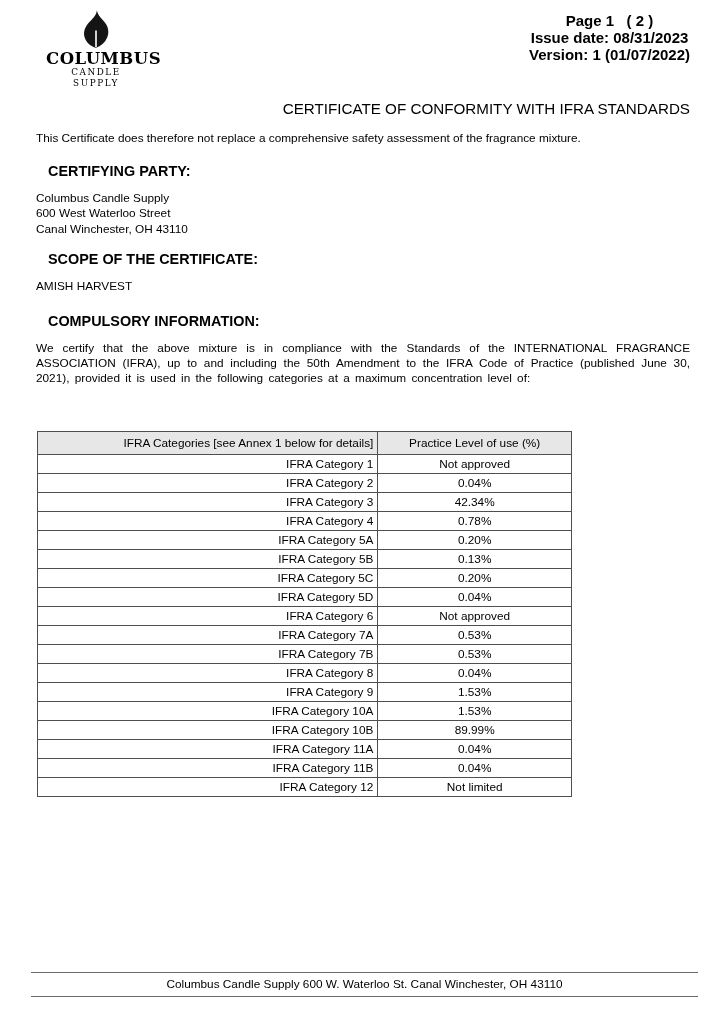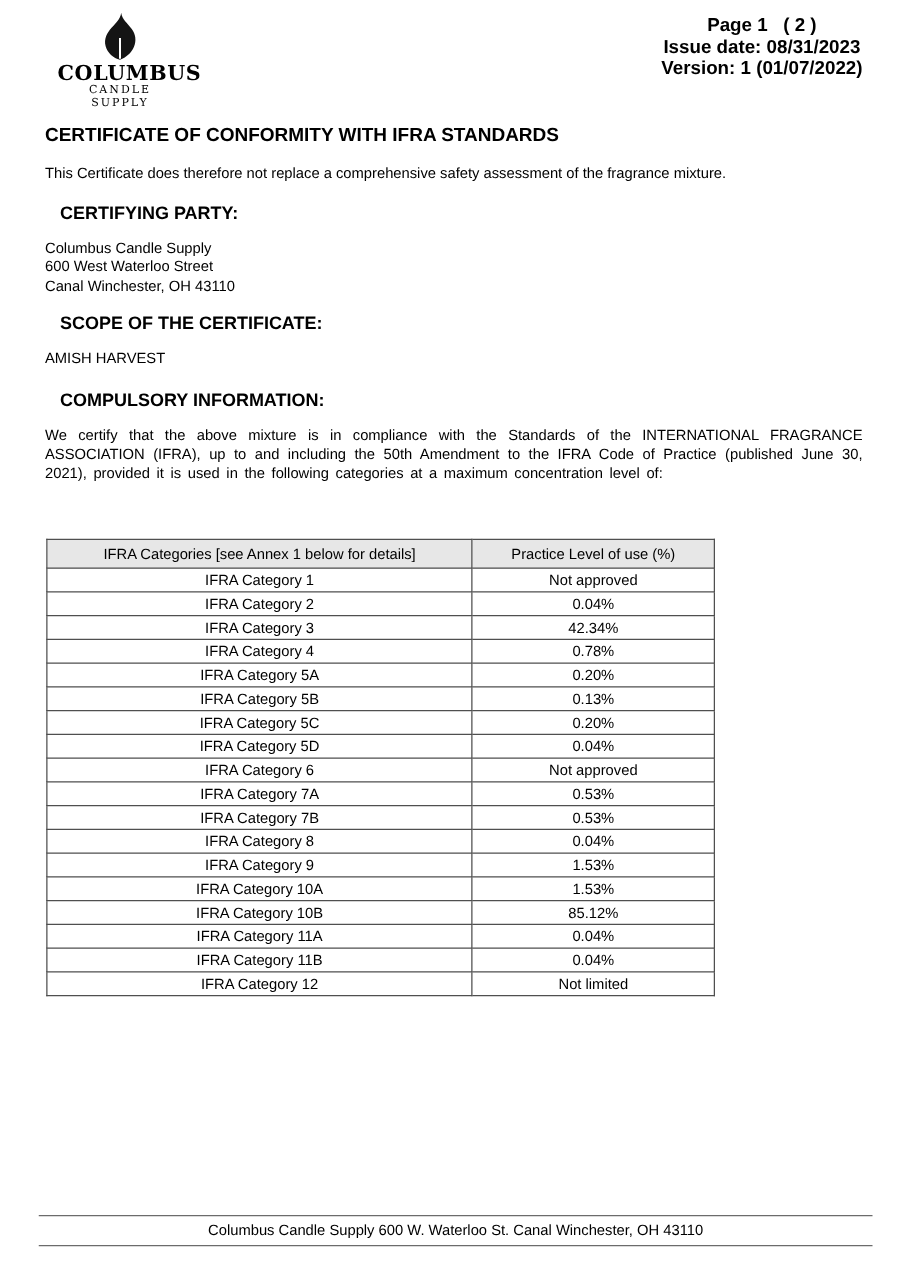--- a/index.html
+++ b/index.html
@@ -36,21 +36,21 @@
   }
   .doc-meta{
     position:absolute;top:12px;right:34px;
     text-align:center;font-size:15px;font-weight:bold;line-height:17px;
   }
 
   
   .content{padding:0 34px 0 36px;}
   .title{
     margin:100px 0 0 0;
-    text-align:left;font-weight:bold;font-size:15.2px;
+    text-align:right;font-weight:normal;font-size:15.2px;
   }
   .para{
     font-size:11.8px;line-height:15px;text-align:justify;margin:0;
   }
   .para-1{margin-top:19px;}
   .para-2{margin-top:14px;text-align:left;}
   .section-heading{
     font-size:14.4px;font-weight:bold;margin:12px;
   }
   .heading-certifying{margin-top:17px;}
@@ -72,21 +72,21 @@
     text-align:center;vertical-align:middle;
     font-weight:normal;
   }
   table.ifra th{
     background:var(--header-bg);
     height:23px;padding:2px 4px;
   }
   table.ifra td{
     height:18px;padding:2px 4px;
   }
-  table.ifra th:first-child, table.ifra td:first-child{width:341px;}
+  table.ifra th:first-child, table.ifra td:first-child{width:341px;text-align:right;}
   table.ifra th:last-child,  table.ifra td:last-child{width:194px;}
 
   
   .footer{
     position:absolute;left:31px;right:26px;top:972px;
     border-top:1.5px solid var(--rule);
     border-bottom:1.5px solid var(--rule);
     text-align:center;
     font-size:11.8px;
     padding:4px 0 5px 0;
@@ -203,21 +203,21 @@
             <td>1.53%</td>
           </tr>
 
           <tr>
             <td>IFRA Category 10A</td>
             <td>1.53%</td>
           </tr>
 
           <tr>
             <td>IFRA Category 10B</td>
-            <td>85.12%</td>
+            <td>89.99%</td>
           </tr>
 
           <tr>
             <td>IFRA Category 11A</td>
             <td>0.04%</td>
           </tr>
 
           <tr>
             <td>IFRA Category 11B</td>
             <td>0.04%</td>

